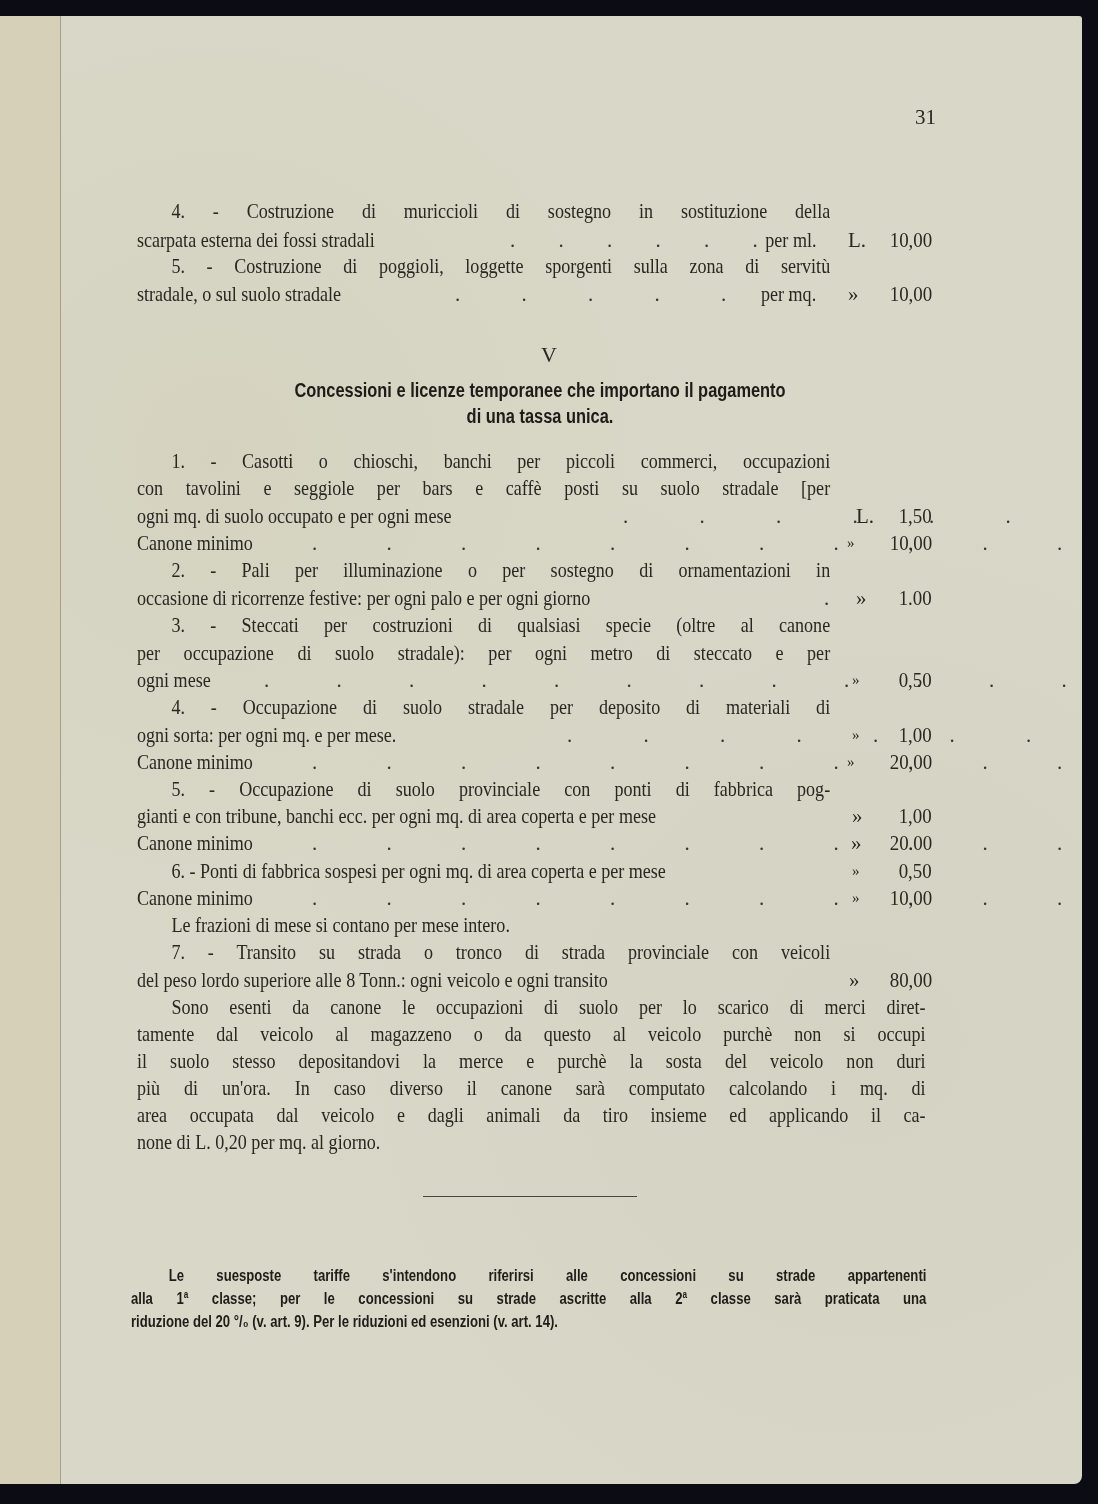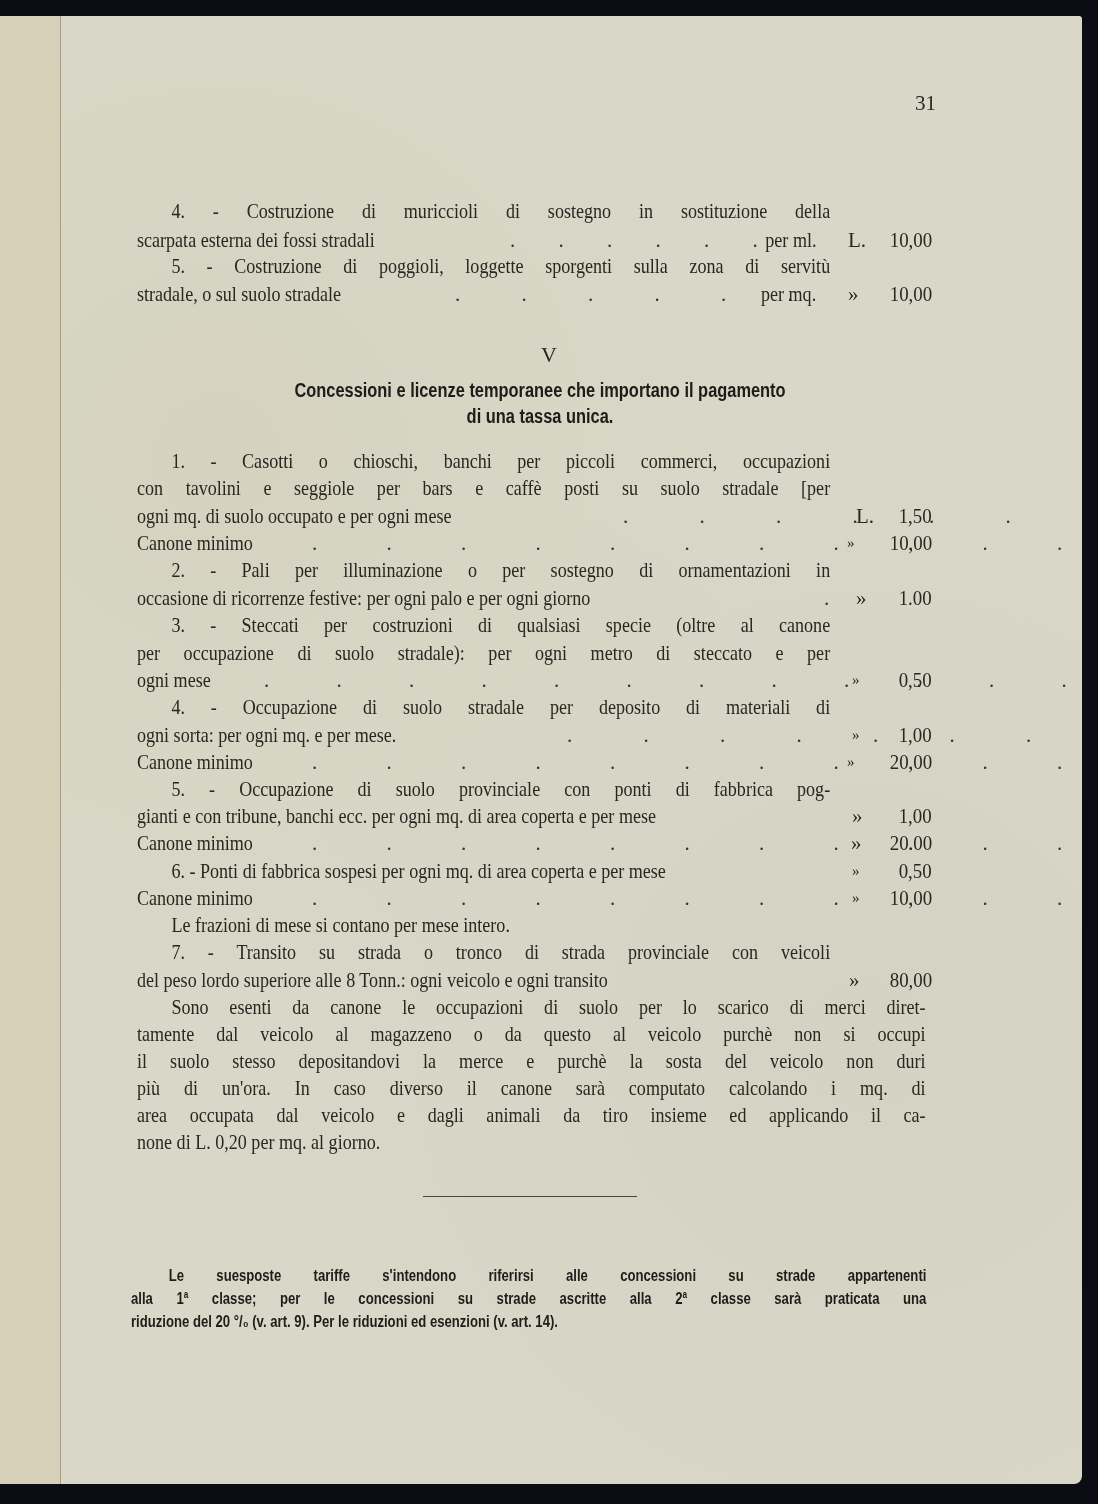--- a/index.html
+++ b/index.html
@@ -17,21 +17,21 @@
       radial-gradient(circle at 80% 70%, rgba(170,170,150,0.10) 0, rgba(0,0,0,0) 45%);
     border-bottom-right-radius: 8px;
     border-top-right-radius: 3px;
   }
   .spine {
     position: absolute; left: 0; top: 0; width: 60px; height: 100%;
     background: #d7d0b8;
     border-right: 1px solid #a89e86;
   }
   .page-number {
-    position: absolute; top: 91px; left: 900px; width: 36px; text-align: right;
+    position: absolute; top: 105px; left: 900px; width: 36px; text-align: right;
     font-size: 21px;
   }
   .just {
     position: absolute; left: 137px; width: 806px;
     font-size: 21px; line-height: 27px;
     text-align: justify; text-align-last: justify;
     transform: scaleX(0.86); transform-origin: left center;
     white-space: normal;
   }
   .just.last { text-align-last: left; }

